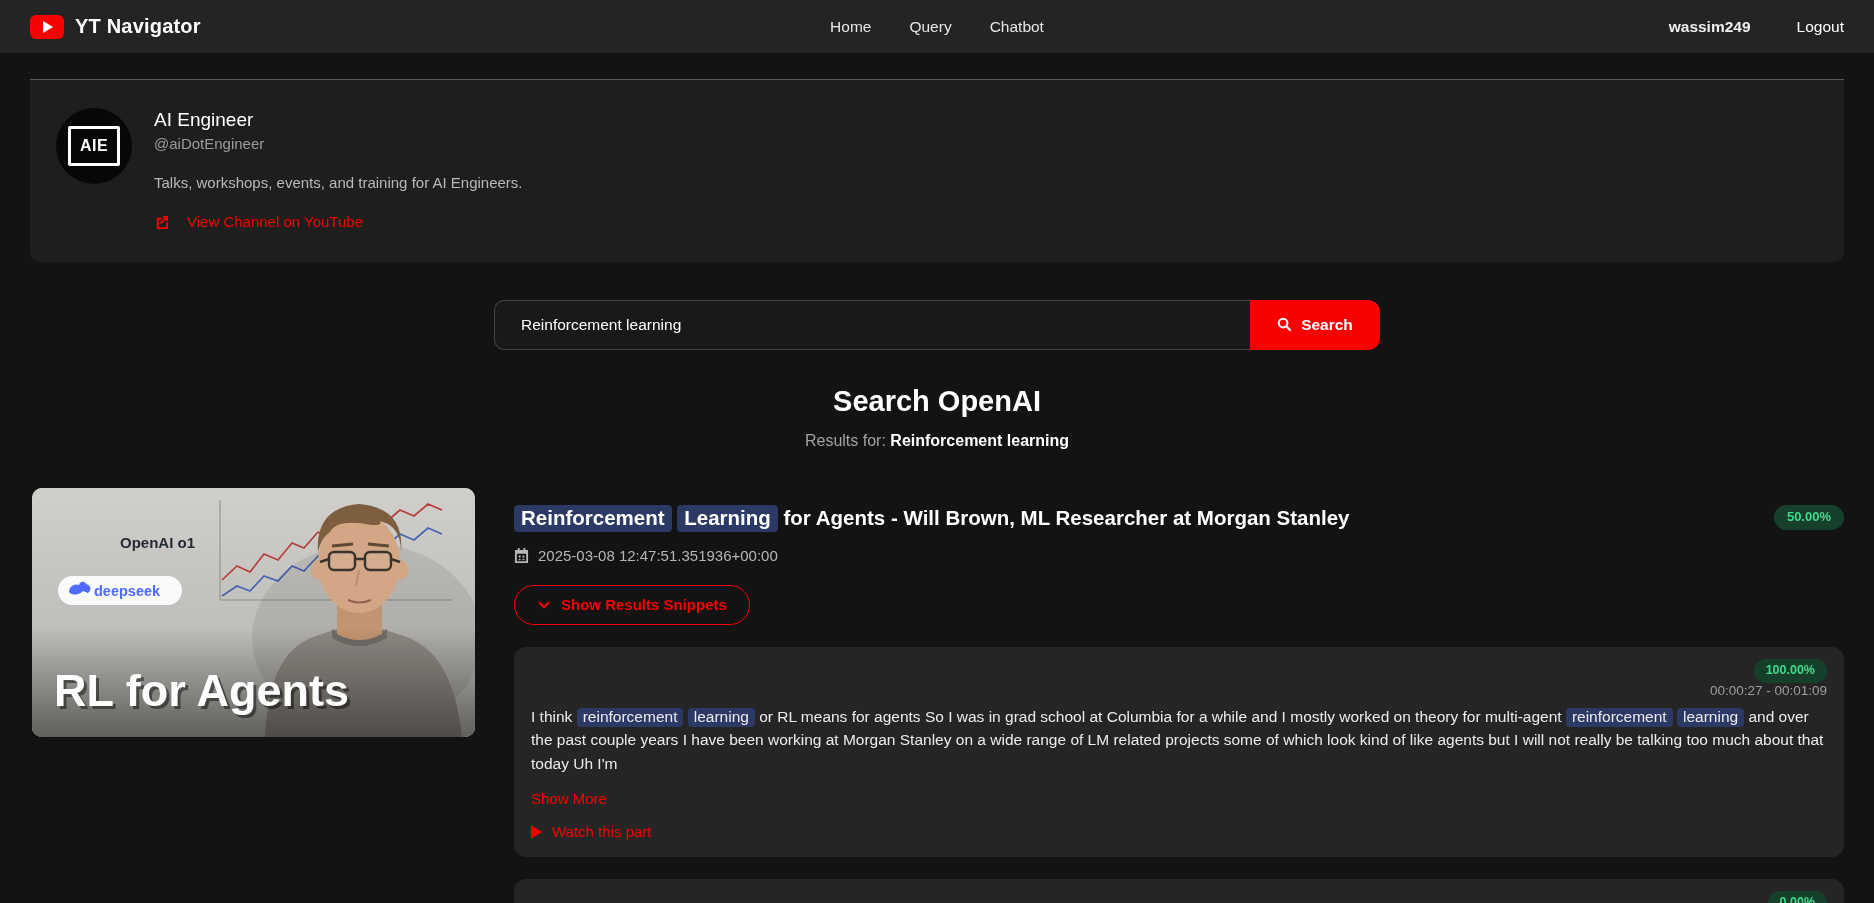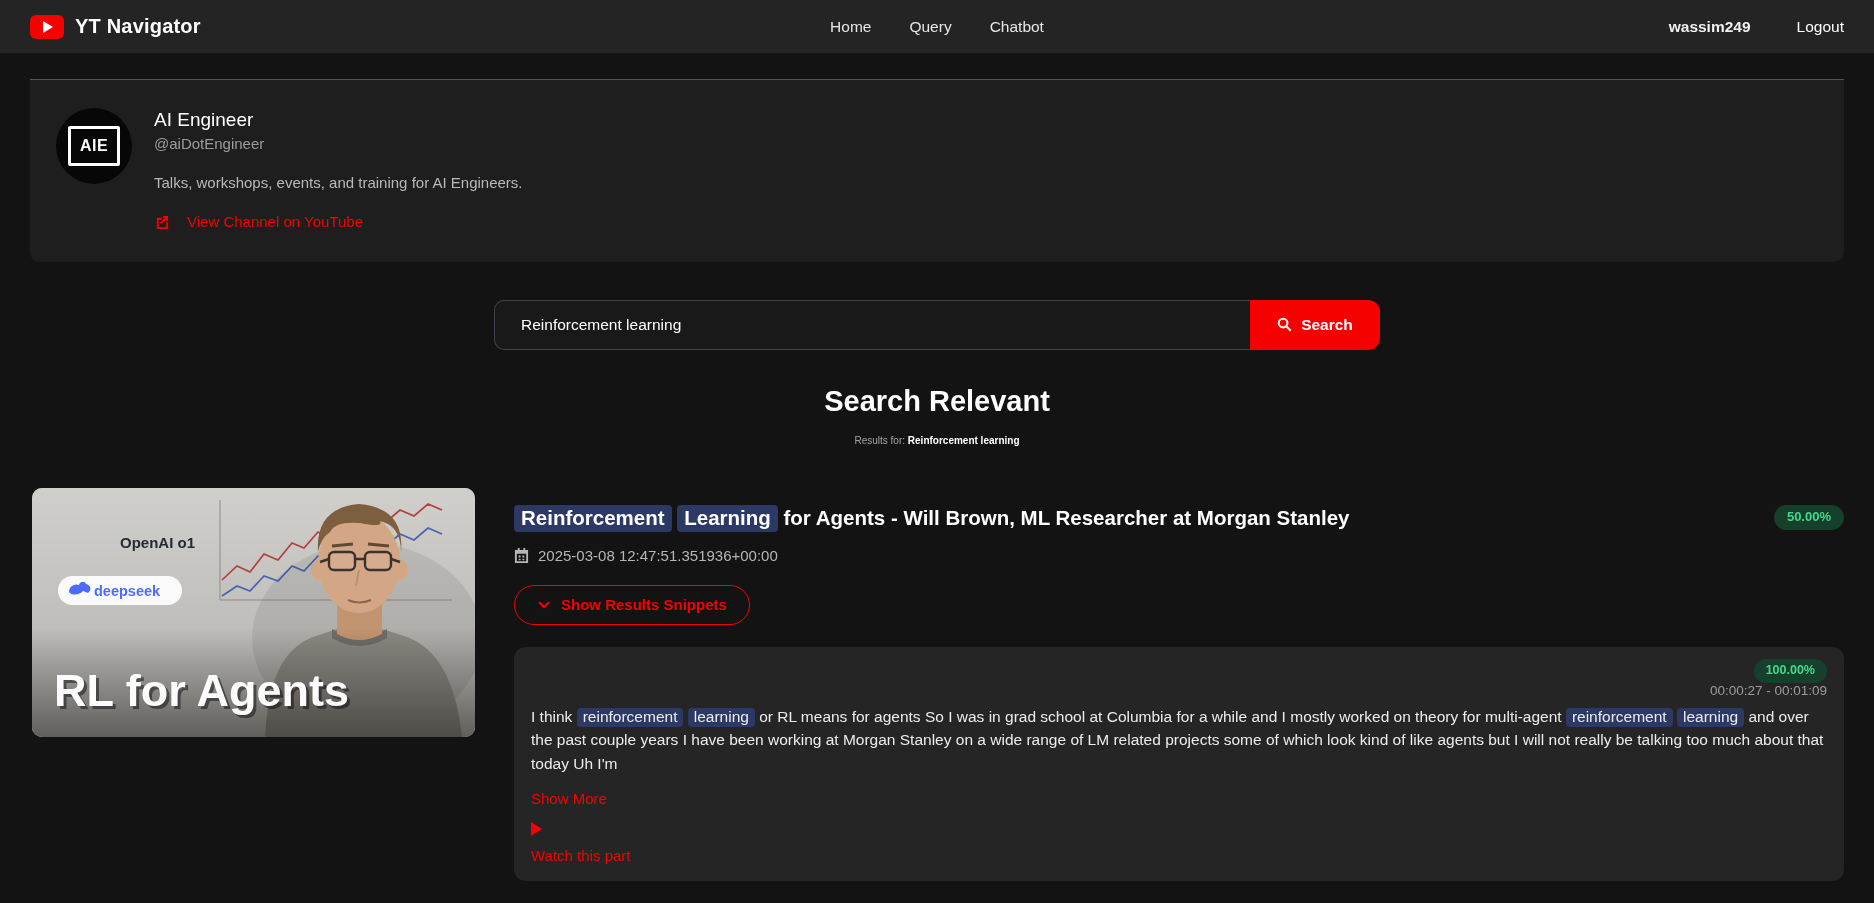--- a/index.html
+++ b/index.html
@@ -55,21 +55,21 @@
     border-radius:10px 0 0 10px;color:#fff;font-size:15.5px;padding:0 26px;
     font-family:"Liberation Sans", sans-serif;outline:none;
   }
   .search-btn{
     width:130px;background:var(--accent);border:none;border-radius:0 12px 12px 0;
     color:#fff;font-size:15.5px;font-weight:700;display:flex;align-items:center;
     justify-content:center;gap:9px;cursor:pointer;font-family:"Liberation Sans", sans-serif;
   }
   
   .results-heading{margin-top:34px;text-align:center;font-size:29px;font-weight:700;line-height:34px;}
-  .results-for{margin-top:13px;text-align:center;font-size:10px;color:#a3a3a3;line-height:19px;}
+  .results-for{margin-top:13px;text-align:center;font-size:16px;color:#a3a3a3;line-height:19px;}
   .results-for b{color:#fff;font-weight:700;}
   
   .result-row{margin:38px 30px 0 32px;display:flex;gap:39px;align-items:flex-start;}
   .thumb{width:443px;height:249px;border-radius:10px;overflow:hidden;flex:none;cursor:pointer;
     background:#bdbcb8;}
   .result-content{flex:1;min-width:0;padding-top:17px;}
   .title-row{display:flex;justify-content:space-between;align-items:flex-start;}
   .video-title{font-size:20.5px;font-weight:700;line-height:26px;cursor:pointer;}
   .video-title .hl{background:var(--highlight);border-radius:4px;padding:1px 7px 3px;}
   .pill-badge{background:var(--badge-bg);color:var(--badge-text);font-size:13px;
@@ -83,22 +83,22 @@
     cursor:pointer;font-family:"Liberation Sans", sans-serif;line-height:18px;}
   
   .snippet-card{margin-top:22px;background:#252525;border-radius:12px;padding:12px 17px 15px;}
   .snippet-head{display:flex;justify-content:space-between;align-items:flex-end;flex-direction:column;}
   .snippet-score{background:var(--badge-bg);color:var(--badge-text);font-size:12.5px;
     font-weight:700;padding:5px 12px 6px;border-radius:999px;line-height:13px;}
   .snippet-time{color:#9d9d9d;font-size:13.5px;}
   .snippet-text{margin-top:7px;font-size:15.5px;line-height:23.5px;color:#ececec;}
   .snippet-text .hl{background:var(--highlight);border-radius:4px;padding:0 6px 2px;}
   .show-more{margin-top:14px;color:var(--accent);font-size:15px;line-height:19px;cursor:pointer;width:max-content;}
-  .watch-link{margin-top:14px;display:flex;align-items:flex-start;gap:10px;
-    color:var(--accent);font-size:15px;line-height:20px;cursor:pointer;width:max-content;flex-direction:column;}
+  .watch-link{margin-top:14px;display:flex;align-items:center;gap:10px;
+    color:var(--accent);font-size:15px;line-height:20px;cursor:pointer;width:max-content;}
   .watch-link .tri{width:0;height:0;border-left:11px solid var(--accent);
     border-top:7px solid transparent;border-bottom:7px solid transparent;}
 </style>
 </head>
 <body>
 
 <nav class="navbar">
   <div class="brand">
     <span class="yt-icon">
         <span class="tri"></span>
@@ -140,21 +140,21 @@
     <button class="search-btn">
       <svg width="15" height="15" viewBox="0 0 16 16" fill="none" stroke="#fff" stroke-width="2.2">
         <circle cx="6.5" cy="6.5" r="4.6"></circle>
         <line x1="10.2" y1="10.2" x2="14.6" y2="14.6"></line>
       </svg>
       <span>Search</span>
     </button>
   </div>
 </div>
 
-<h2 class="results-heading">Search Relevant</h2>
+<h2 class="results-heading">Search OpenAI</h2>
 <p class="results-for">
   <span>Results for:</span>
   <b>Reinforcement learning</b>
 </p>
 
 <div class="result-row">
 
   <div class="thumb">
     <svg width="443" height="249" viewBox="0 0 443 249" font-family="Liberation Sans, sans-serif">
       <defs>

